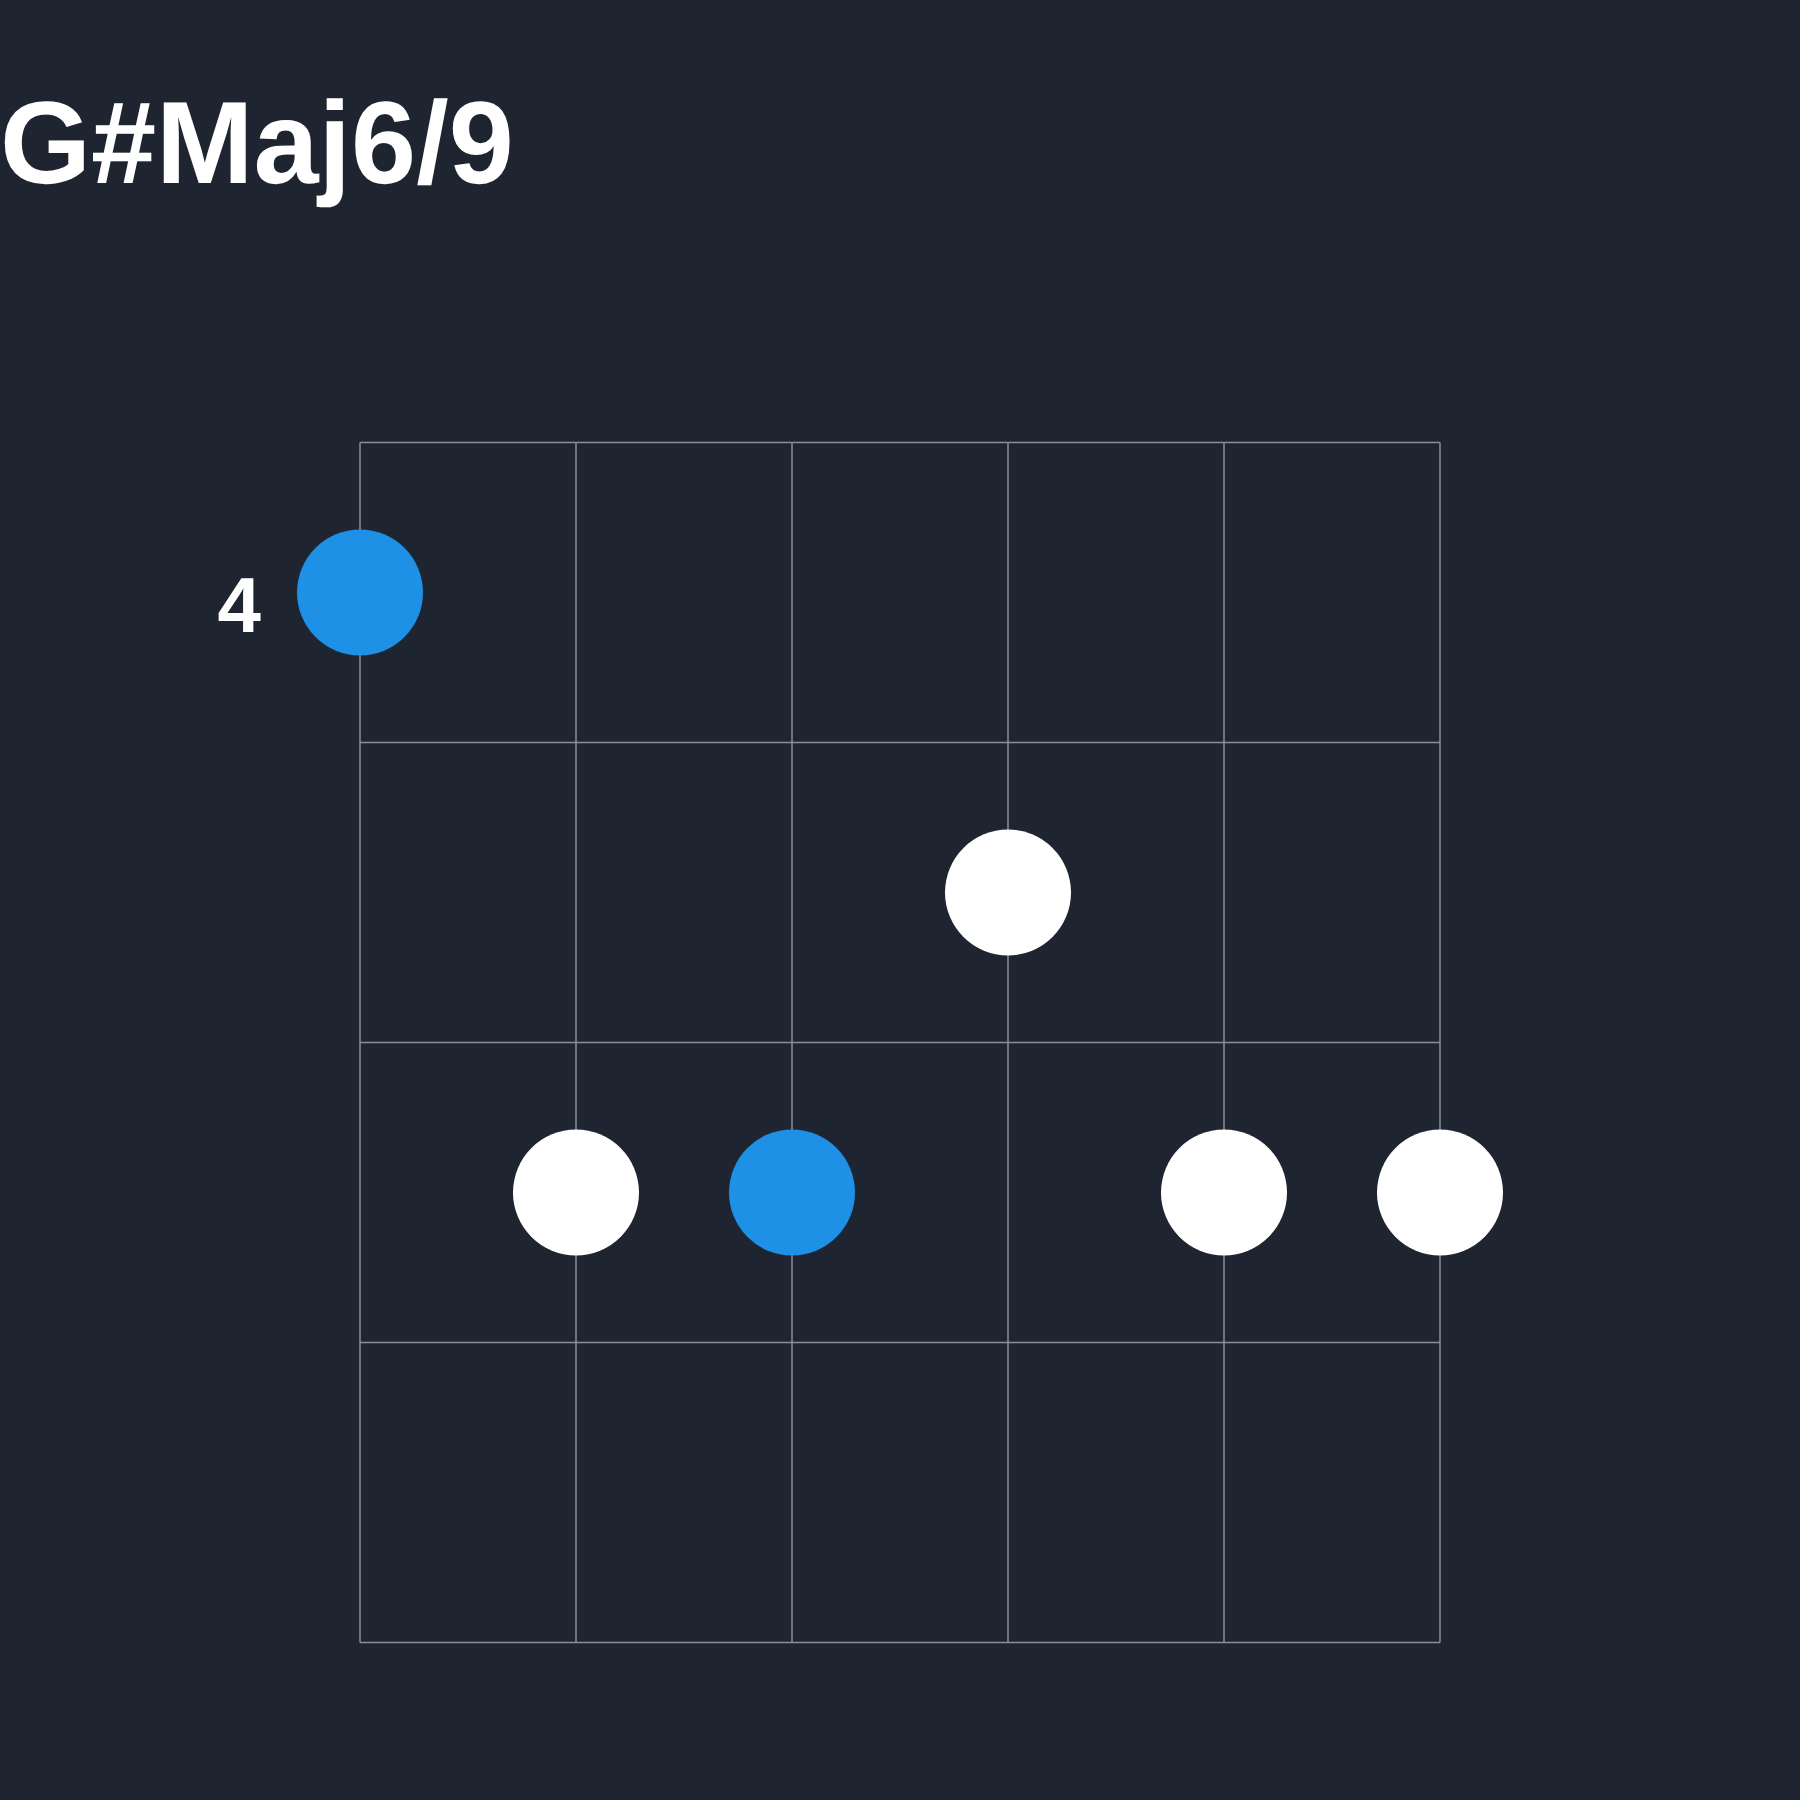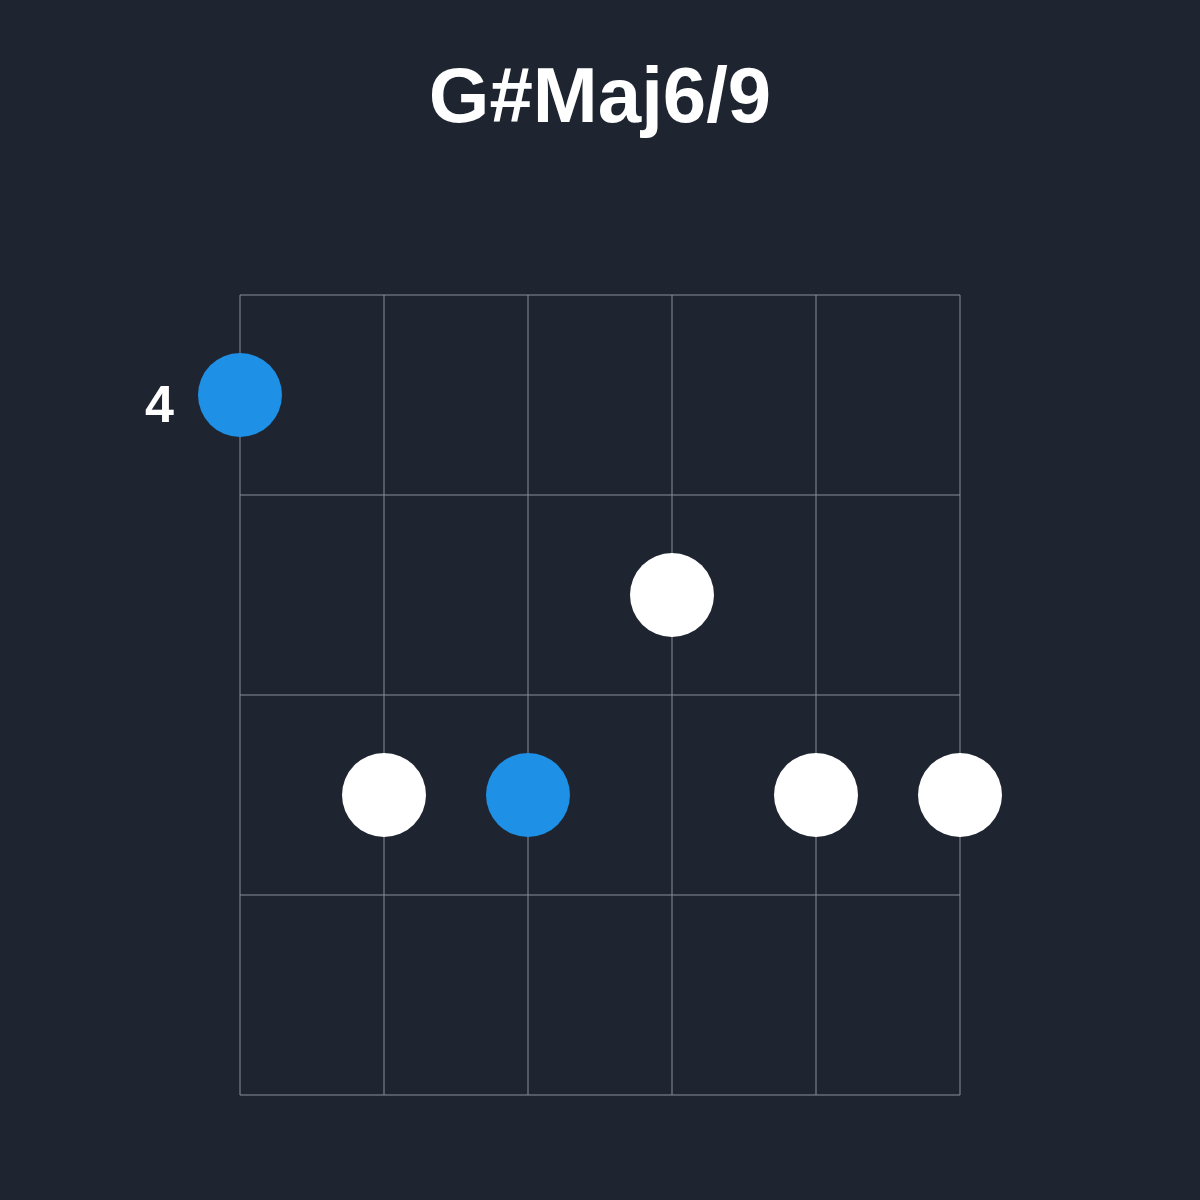--- a/index.html
+++ b/index.html
@@ -13,21 +13,20 @@
     .container {
       width: 1200px;
       height: 1200px;
       position: relative;
     }
     .title {
       position: absolute;
       top: 50px;
       left: 0;
       width: 100%;
-      text-align: center;
       color: #ffffff;
       font-size: 78px;
       font-weight: bold;
     }
     .fretboard {
       position: absolute;
       left: 240px;
       top: 295px;
       width: 720px;
       height: 800px;

